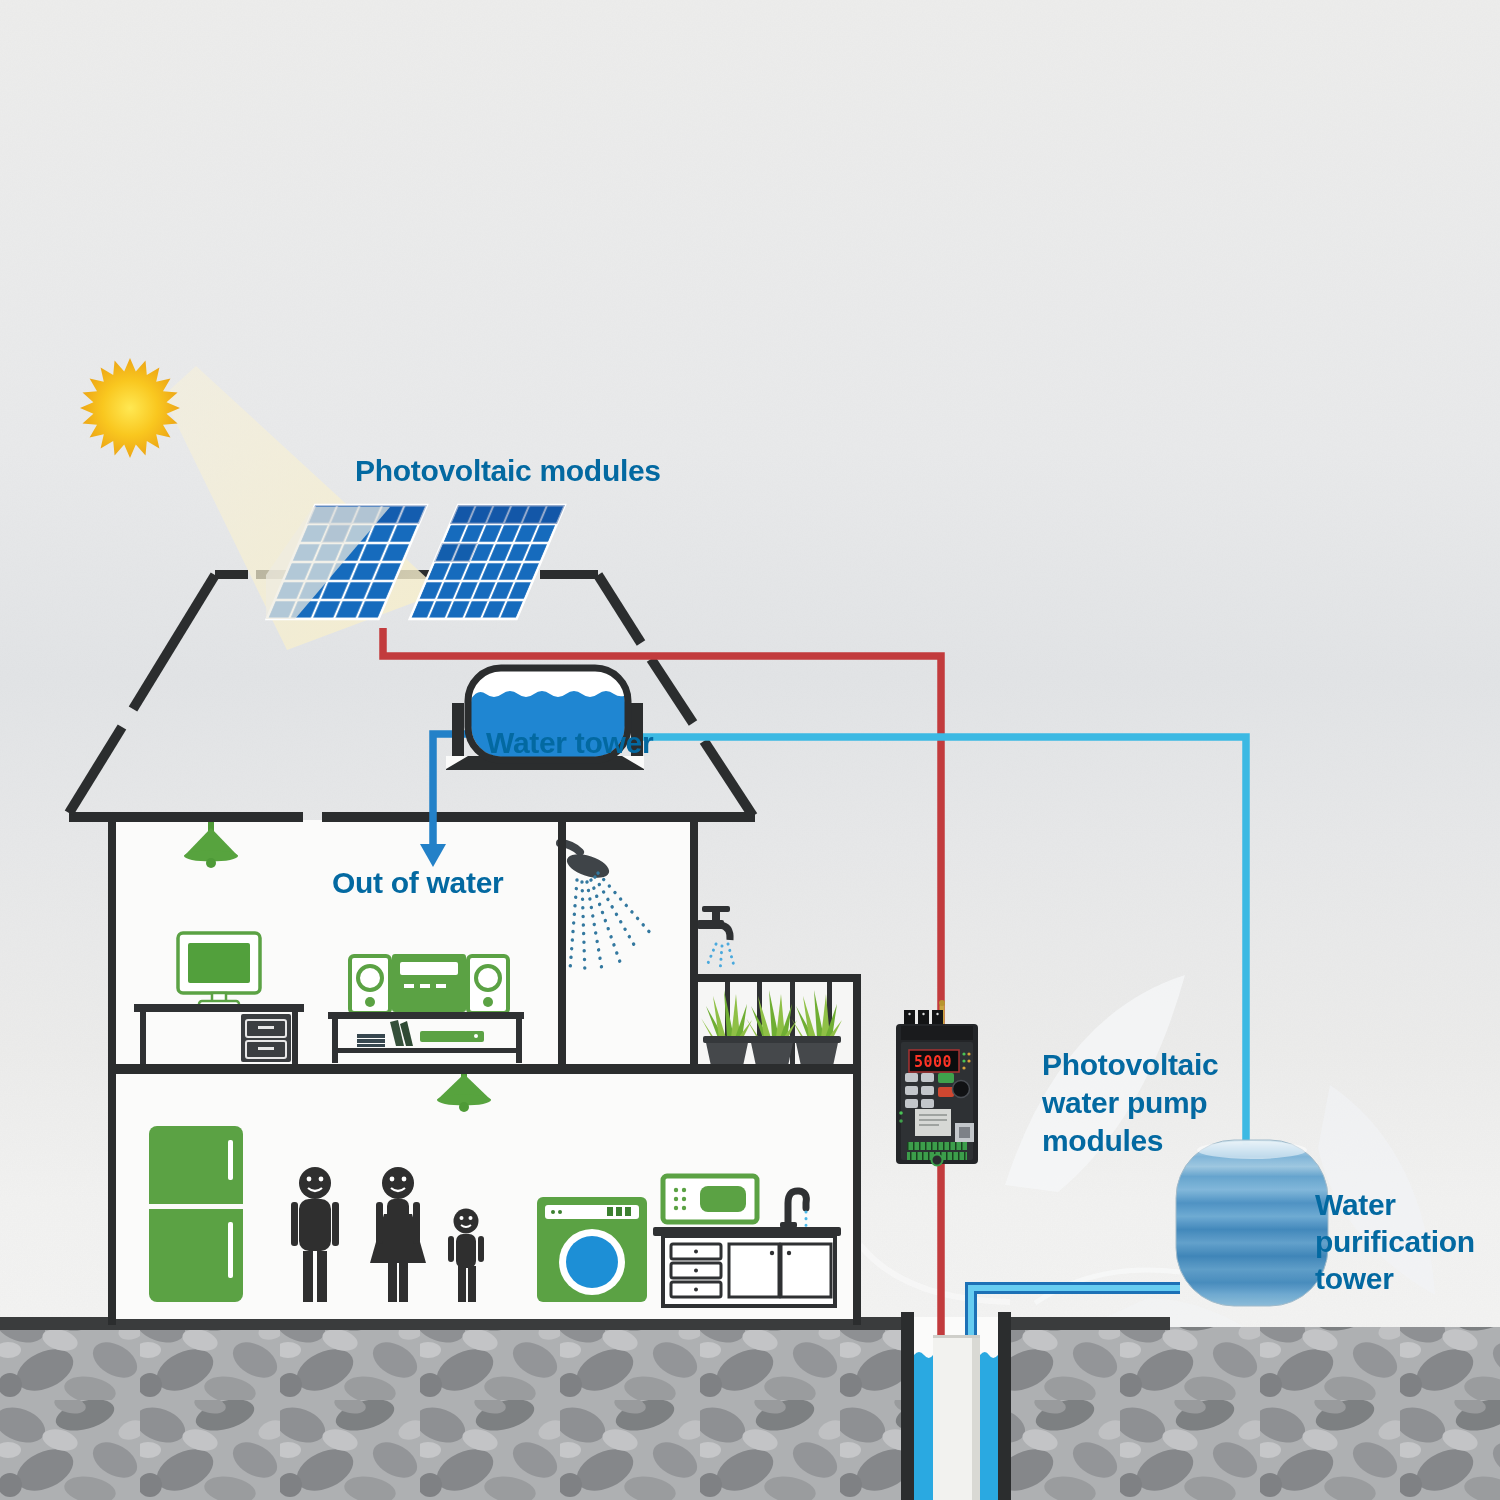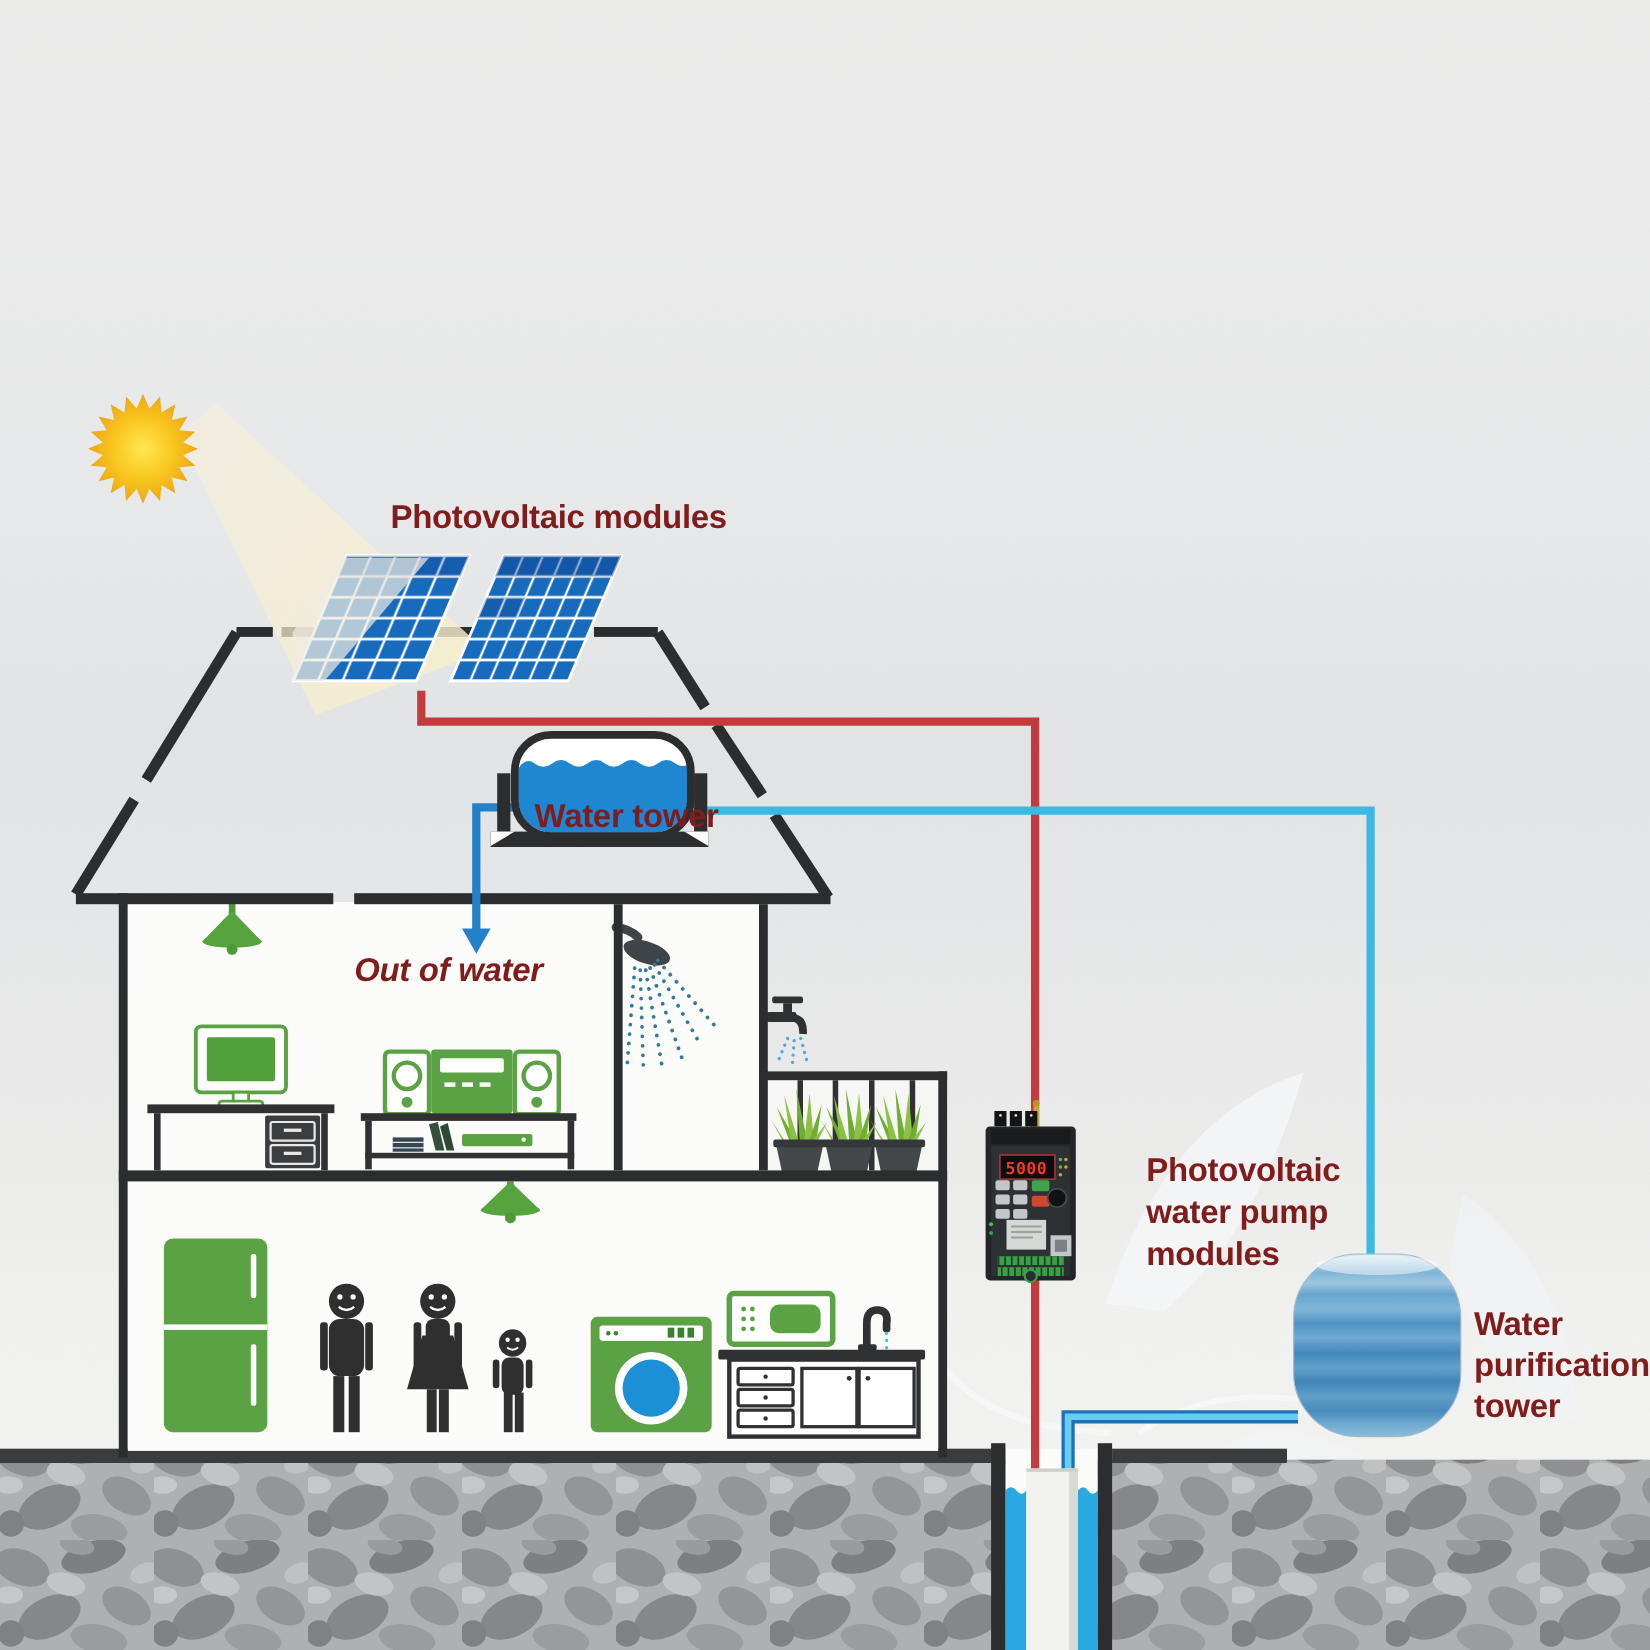--- a/index.html
+++ b/index.html
@@ -1,19 +1,19 @@
 <!DOCTYPE html>
 <html><head>
 <meta charset="utf-8">
 <style>
   html,body{margin:0;padding:0;background:#e9eaea;}
   .stage{position:relative;width:1500px;height:1500px;overflow:hidden;
          font-family:"Liberation Sans",sans-serif;}
   .stage svg{position:absolute;left:0;top:0;}
-  .lbl{position:absolute;font-weight:700;font-size:30px;color:#7f1d1d;
+  .lbl{position:absolute;font-weight:700;font-size:30px;color:#0369a1;
        letter-spacing:-0.3px;white-space:nowrap;line-height:37px;}
   .lbl div{display:block;}
 </style>
 </head>
 <body>
 
 <div class="stage">
 
 <svg width="1500" height="1500" viewBox="0 0 1500 1500">
   <defs>
@@ -407,25 +407,25 @@
   </g>
 
   <g>
     <rect x="1176" y="1140" width="152" height="166" rx="58" fill="url(#ballGrad)" stroke="#9fb9c9" stroke-width="1" opacity="0.97"></rect>
     <ellipse cx="1252" cy="1150" rx="55" ry="9" fill="#ffffff" opacity="0.5"></ellipse>
   </g>
 </svg>
 
 <div class="lbl" style="left:355px;top:452px;">Photovoltaic modules</div>
 <div class="lbl" style="left:486px;top:724px;">Water tower</div>
-<div class="lbl" style="left:322px;top:864px;font-style:italic;">Out of water</div>
+<div class="lbl" style="left:332px;top:864px;">Out of water</div>
 <div class="lbl" style="left:1042px;top:1046px;line-height:38px;">
   <div>Photovoltaic</div>
   <div>water pump</div>
   <div>modules</div>
 </div>
-<div class="lbl" style="left:1315px;top:1186px;margin-left:25px;">
+<div class="lbl" style="left:1315px;top:1186px;">
   <div>Water</div>
   <div>purification</div>
   <div>tower</div>
 </div>
 
 </div>
 
 </body></html>

